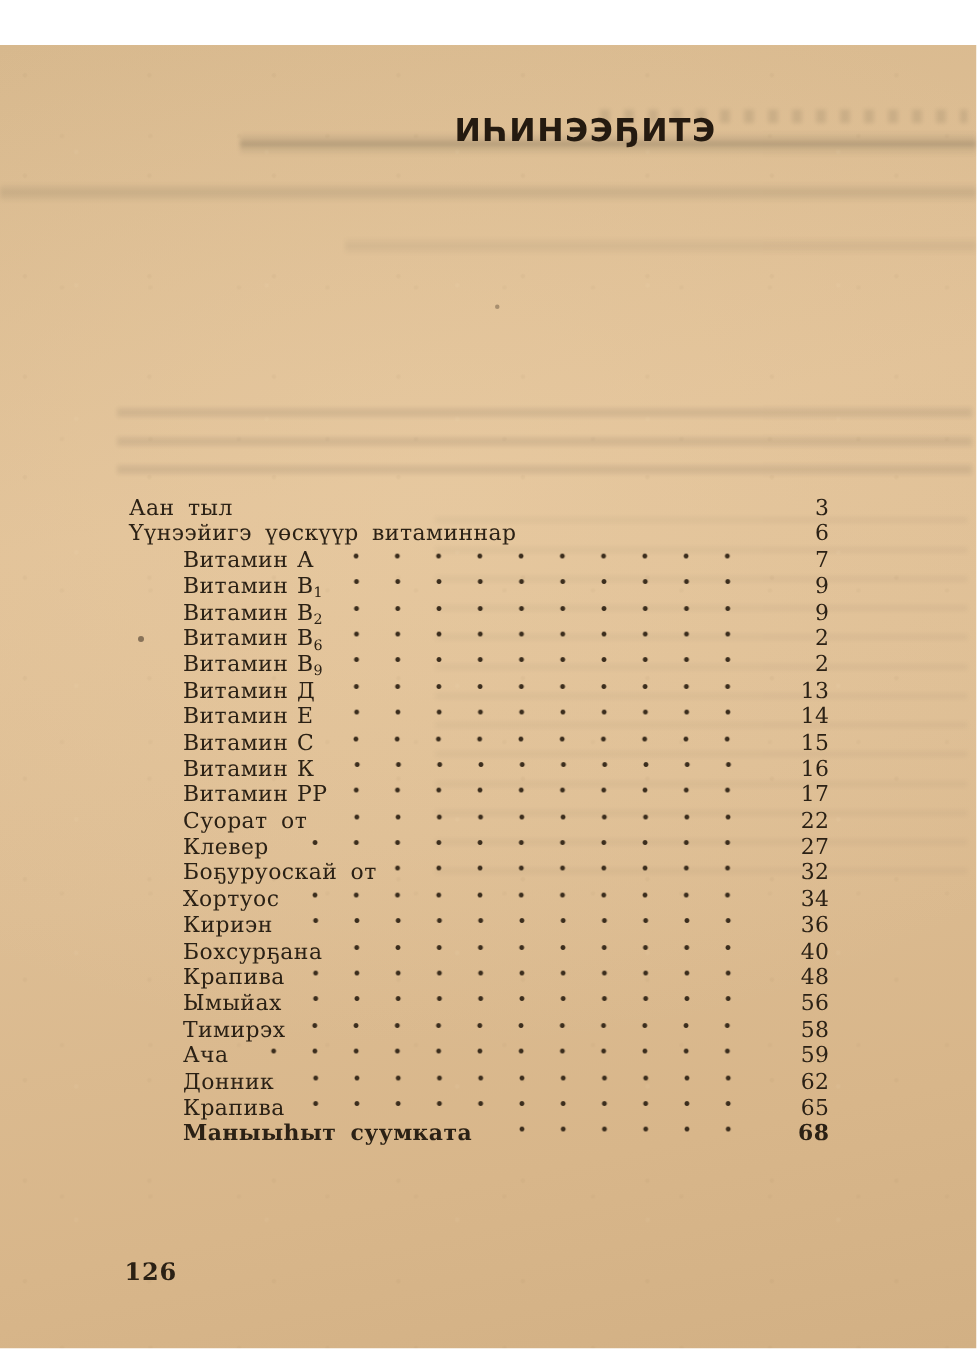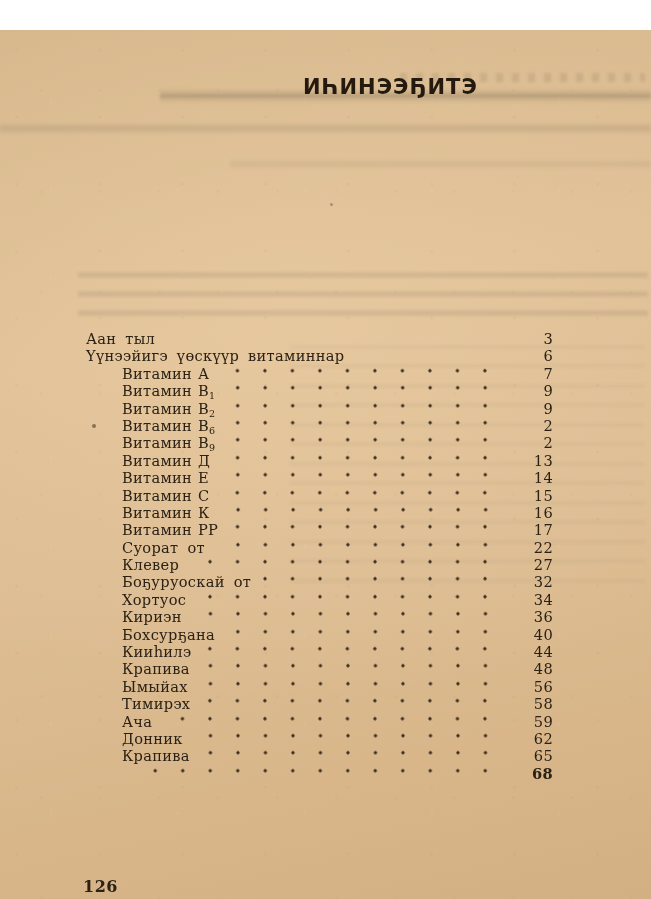--- a/index.html
+++ b/index.html
@@ -110,21 +110,21 @@
     background-size: 27.5px 17.4px;
     background-position: right 4px bottom 3px;
     background-repeat: repeat-x;
   }
   .pagenum {
     flex: 0 0 44px;
     text-align: right;
   }
   .folio {
     position: absolute;
-    left: 83px; top: 847px;
+    left: 83px; top: 808px;
     font-size: 16px;
     font-weight: bold;
     letter-spacing: 0.5px;
     color: #2b2115;
   }
 </style>
 </head>
 <body>
 
 <div class="page">
@@ -247,25 +247,20 @@
     <span class="leader dots"></span>
     <span class="pagenum">36</span>
   </div>
 
   <div class="toc-row indent">
     <span class="toc-label">Бохсурҕана</span>
     <span class="leader dots"></span>
     <span class="pagenum">40</span>
   </div>
 
-  <div class="toc-row indent">
-    <span class="toc-label">Кииһилэ</span>
-    <span class="leader dots"></span>
-    <span class="pagenum">44</span>
-  </div>
 
   <div class="toc-row indent">
     <span class="toc-label">Крапива</span>
     <span class="leader dots"></span>
     <span class="pagenum">48</span>
   </div>
 
   <div class="toc-row indent">
     <span class="toc-label">Ымыйах</span>
     <span class="leader dots"></span>
@@ -290,19 +285,20 @@
     <span class="pagenum">62</span>
   </div>
 
   <div class="toc-row indent">
     <span class="toc-label">Крапива</span>
     <span class="leader dots"></span>
     <span class="pagenum">65</span>
   </div>
 
   <div class="toc-row indent bold">
+    <span class="toc-label">Маныыһыт суумката</span>
     <span class="leader dots"></span>
     <span class="pagenum">68</span>
   </div>
 </div>
 
   <div class="folio">126</div>
 </div>
 
 </body></html>

